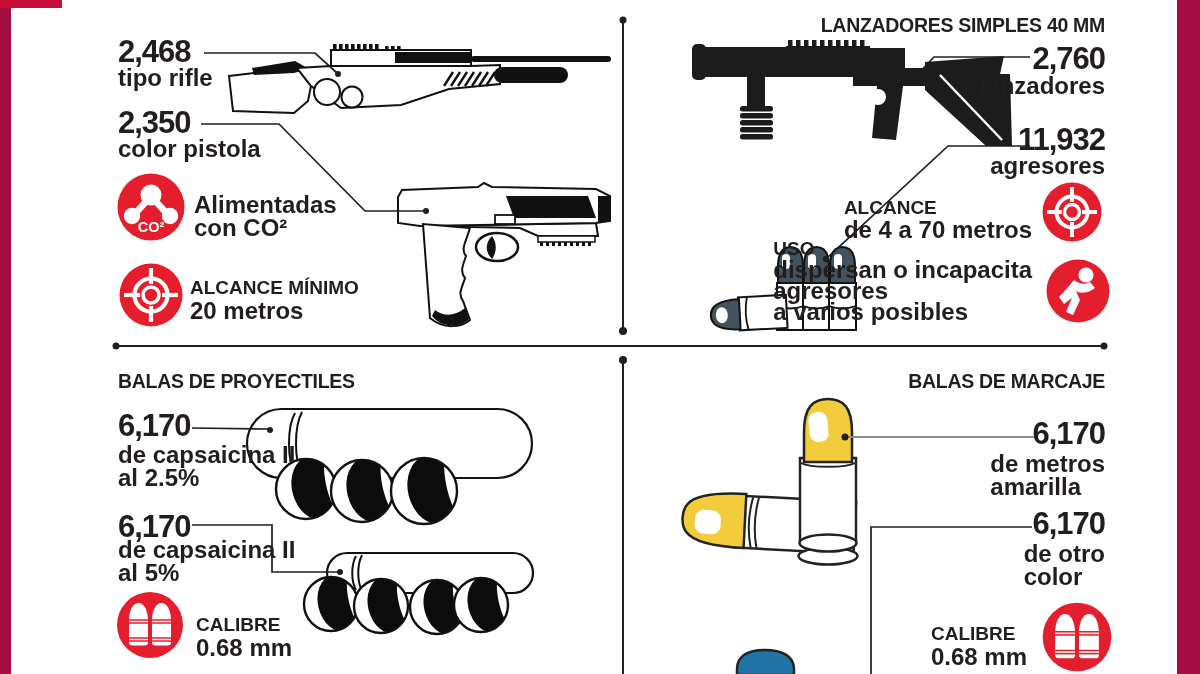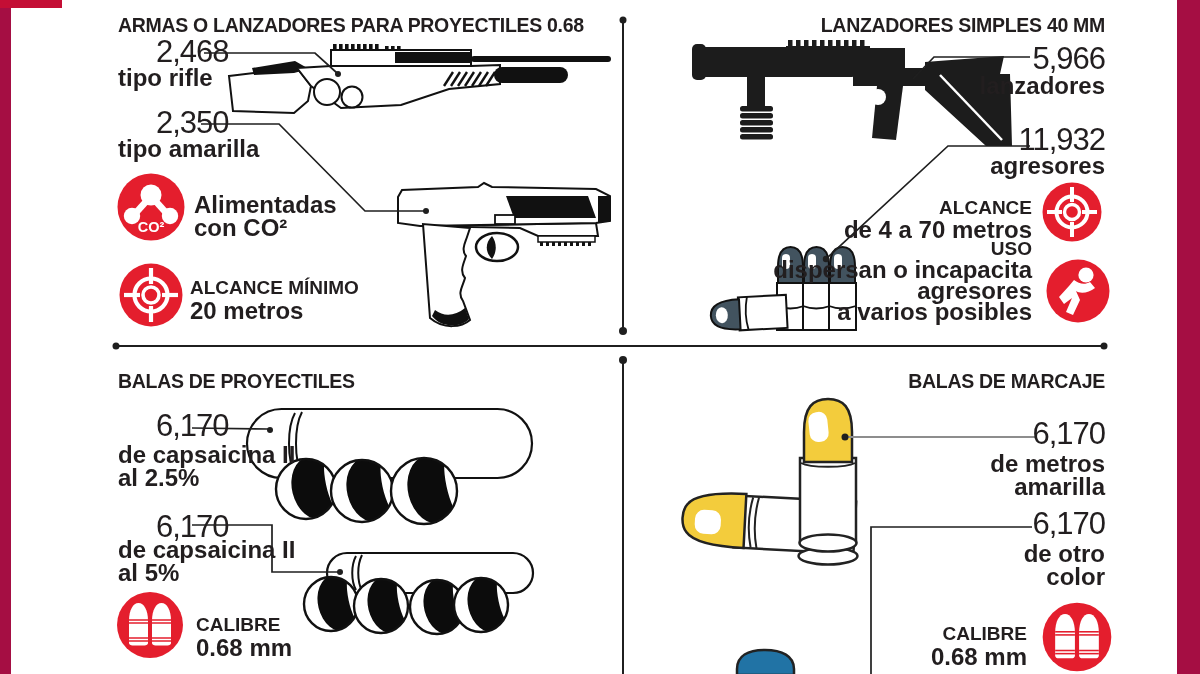--- a/index.html
+++ b/index.html
@@ -1,23 +1,23 @@
 <!DOCTYPE html>
 <html><head>
 <meta charset="utf-8">
 <style>
   html,body{margin:0;padding:0;background:#fff;}
   #canvas{position:relative;width:1200px;height:674px;background:#fff;overflow:hidden;
           font-family:"Liberation Sans",sans-serif;color:#221e1f;}
   .abs{position:absolute;}
   .title{font-weight:700;font-size:19.5px;line-height:1.1;letter-spacing:-0.3px;white-space:nowrap;}
-  .num{font-weight:400;font-size:31px;line-height:1;letter-spacing:-1px;white-space:nowrap;margin-left:38px;}
+  .num{font-weight:700;font-size:31px;line-height:1;letter-spacing:-1px;white-space:nowrap;}
   .lbl{font-weight:700;font-size:24px;line-height:23px;white-space:nowrap;}
   .bold19{font-weight:700;font-size:19px;line-height:22px;white-space:nowrap;}
-  .rt{text-align:right;}
+  .rt{}
   svg{display:block;}
 </style>
 </head>
 <body>
 
 <div id="canvas">
 
   <svg class="abs" style="left:0;top:0" width="1200" height="674" viewBox="0 0 1200 674">
     <defs>
       <clipPath id="r30">
@@ -343,36 +343,35 @@
         <line x1="2" y1="-5" x2="21" y2="-5"></line>
           <line x1="2" y1="-2" x2="21" y2="-2"></line>
         <line x1="-21" y1="13" x2="-2" y2="13"></line>
           <line x1="-21" y1="16" x2="-2" y2="16"></line>
         <line x1="2" y1="13" x2="21" y2="13"></line>
           <line x1="2" y1="16" x2="21" y2="16"></line>
       </g>
     </g>
   </svg>
 
-  <div class="abs title" style="left:118px;top:15px">ARMAS O LANZADORES PARA PROYECTILES 0.68</div>
   <div class="abs num" style="left:118px;top:36px">2,468</div>
   <div class="abs lbl" style="left:118px;top:66px">tipo rifle</div>
   <div class="abs num" style="left:118px;top:107px">2,350</div>
-  <div class="abs lbl" style="left:118px;top:137px">tipo amarilla</div>
+  <div class="abs lbl" style="left:118px;top:137px">color pistola</div>
   <div class="abs lbl" style="left:194px;top:193px">
     <div>Alimentadas</div>
     <div>con CO²</div>
   </div>
   <div class="abs" style="left:190px;top:277px">
     <div class="bold19">ALCANCE MÍNIMO</div>
     <div class="lbl">20 metros</div>
   </div>
 
   <div class="abs title rt" style="right:95px;top:15px">LANZADORES SIMPLES 40 MM</div>
-  <div class="abs num rt" style="right:95px;top:43px">5,966</div>
+  <div class="abs num rt" style="right:95px;top:43px">2,760</div>
   <div class="abs lbl rt" style="right:95px;top:74px">lanzadores</div>
   <div class="abs num rt" style="right:95px;top:124px">11,932</div>
   <div class="abs lbl rt" style="right:95px;top:154px">agresores</div>
   <div class="abs rt" style="right:168px;top:197px">
     <div class="bold19">ALCANCE</div>
     <div class="lbl" style="line-height:22px">de 4 a 70 metros</div>
   </div>
   <div class="abs rt" style="right:168px;top:238px">
     <div class="bold19" style="line-height:21px">USO</div>
     <div class="lbl" style="line-height:21px">dispersan o incapacita</div>

